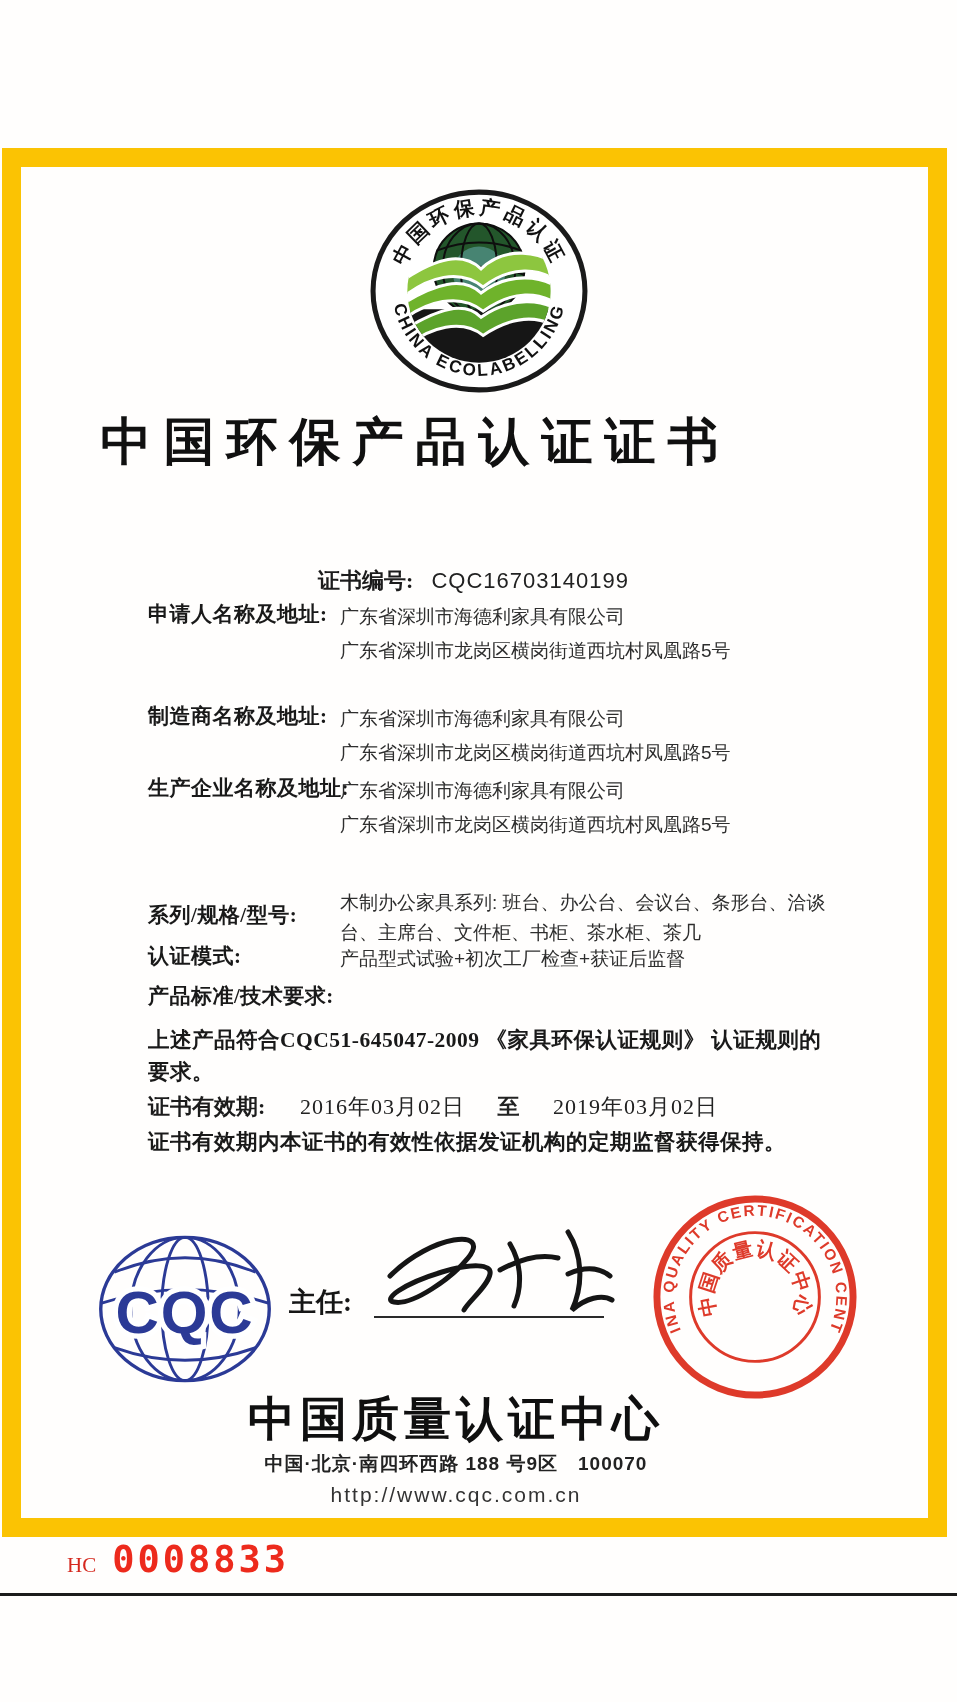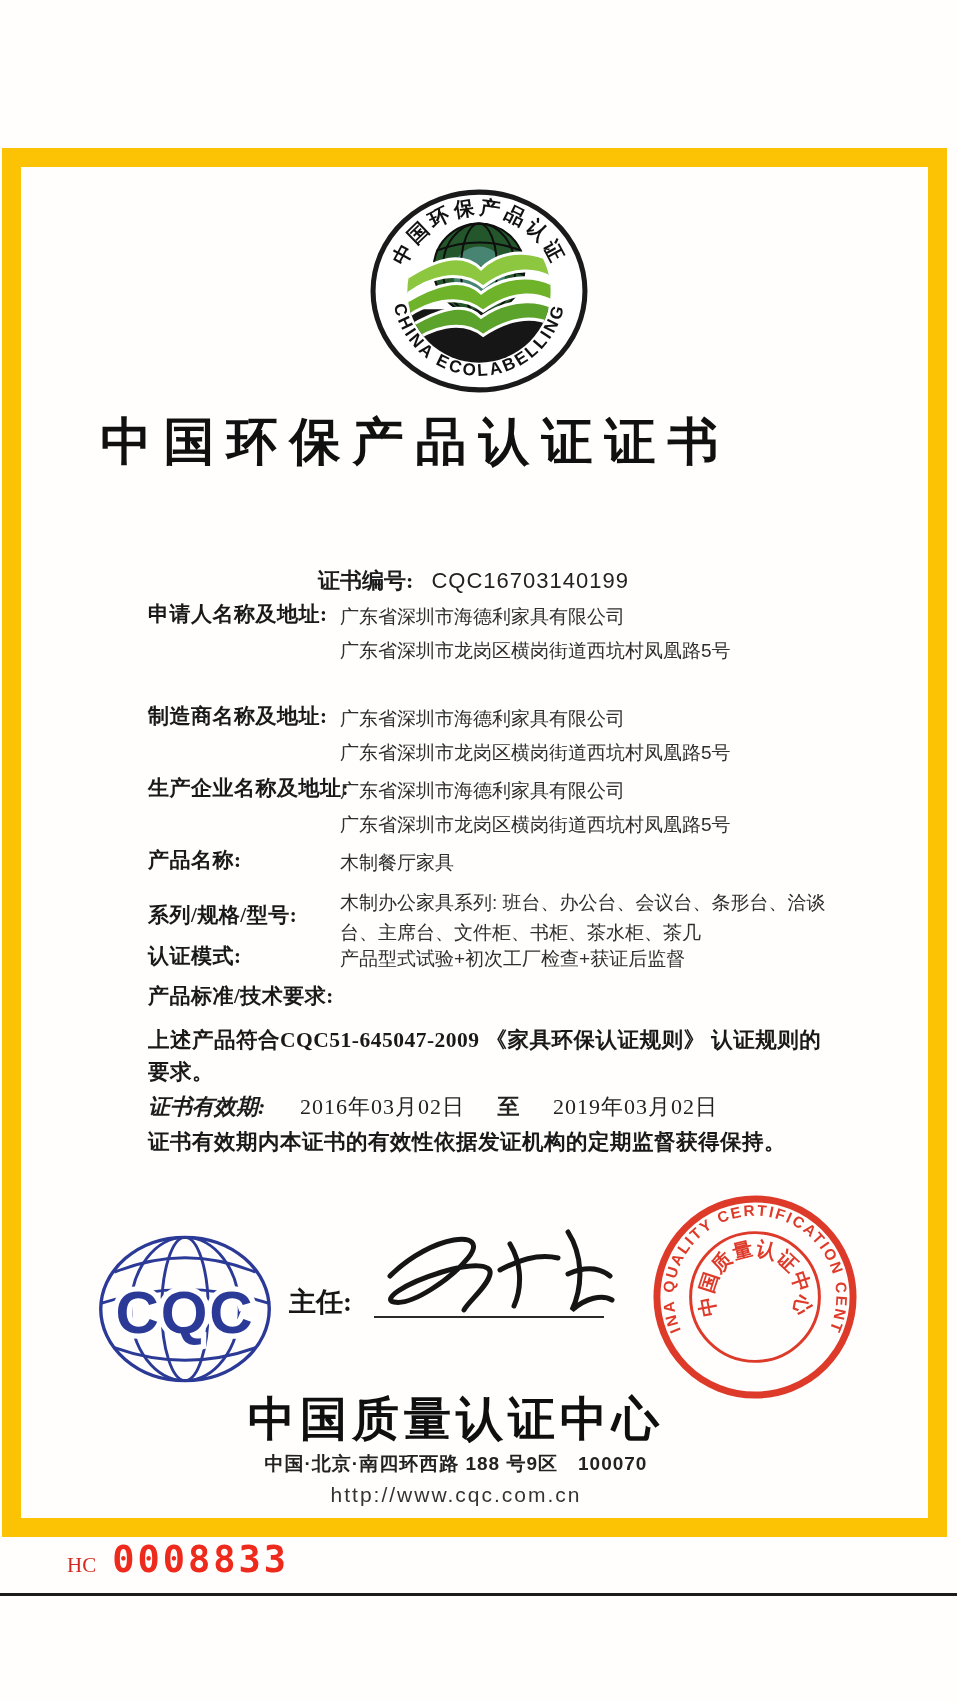--- a/index.html
+++ b/index.html
@@ -30,21 +30,21 @@
   }
   .row .vals{font-size:19px;color:#2e2e2e;line-height:34px;}
   .row .vals .vline{white-space:nowrap;}
   .row.small .vals{font-size:19px;line-height:30px;}
   .row.small .lab{padding-top:13px;}
   .stmt{
     position:absolute;left:148px;width:694px;font-size:21.5px;line-height:32px;
     font-family:"Liberation Serif",serif;font-weight:600;color:#191919;letter-spacing:.5px;
   }
   .validity{position:absolute;left:148px;top:1092px;display:flex;font-size:22px;}
-  .validity .lab{width:152px;flex:0 0 152px;font-weight:700;font-family:"Liberation Serif",serif;font-style:italic;}
+  .validity .lab{width:152px;flex:0 0 152px;font-weight:700;font-family:"Liberation Serif",serif;}
   .validity .val{font-family:"Liberation Serif",serif;color:#222;letter-spacing:1px;}
   .validity .sep{margin:0 26px;font-weight:700;}
   .cqc-logo{position:absolute;left:93px;top:1230px;}
   .director{
     position:absolute;left:289px;top:1284px;font-size:27px;font-weight:700;
     font-family:"Liberation Serif",serif;color:#161616;
   }
   .sig{position:absolute;left:372px;top:1214px;}
   .sig-line{position:absolute;left:374px;top:1316px;width:230px;height:2px;background:#2a2a2a;}
   .seal{position:absolute;left:650px;top:1192px;}
@@ -123,26 +123,20 @@
   </div>
 
   <div class="row" style="top:774px">
     <div class="lab">生产企业名称及地址:</div>
     <div class="vals">
       <div class="vline">广东省深圳市海德利家具有限公司</div>
       <div class="vline">广东省深圳市龙岗区横岗街道西坑村凤凰路5号</div>
     </div>
   </div>
 
-  <div class="row" style="top:846px">
-    <div class="lab">产品名称:</div>
-    <div class="vals">
-        <div class="vline">木制餐厅家具</div>
-      </div>
-  </div>
 
   <div class="row small" style="top:888px">
     <div class="lab">系列/规格/型号:</div>
     <div class="vals">
       <div class="vline">木制办公家具系列: 班台、办公台、会议台、条形台、洽谈</div>
       <div class="vline">台、主席台、文件柜、书柜、茶水柜、茶几</div>
     </div>
   </div>
 
   <div class="row" style="top:942px">

